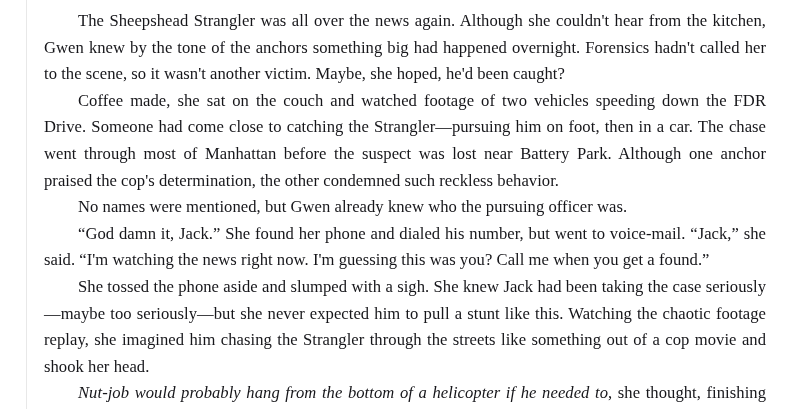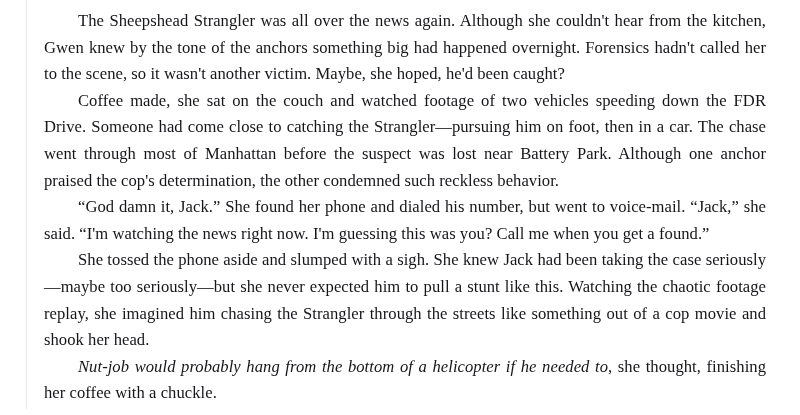--- a/index.html
+++ b/index.html
@@ -67,20 +67,23 @@
   <div class="text-column">
 
     <p class="para">
       <span>The Sheepshead Strangler was all over the news again. Although she couldn't hear from the kitchen, Gwen knew by the tone of the anchors something big had happened overnight. Forensics hadn't called her to the scene, so it wasn't another victim. Maybe, she hoped, he'd been caught?</span>
     </p>
 
     <p class="para">
       <span>Coffee made, she sat on the couch and watched footage of two vehicles speeding down the FDR Drive. Someone had come close to catching the Strangler—pursuing him on foot, then in a car. The chase went through most of Manhattan before the suspect was lost near Battery Park. Although one anchor praised the cop's determination, the other condemned such reckless behavior.</span>
     </p>
 
+    <p class="para">
+      <span>No names were mentioned, but Gwen already knew who the pursuing officer was.</span>
+    </p>
 
     <p class="para">
       <span>“God damn it, Jack.” She found her phone and dialed his number, but went to voice-mail. “Jack,” she said. “I'm watching the news right now. I'm guessing this was you? Call me when you get a found.”</span>
     </p>
 
     <p class="para">
       <span>She tossed the phone aside and slumped with a sigh. She knew Jack had been taking the case seriously—maybe too seriously—but she never expected him to pull a stunt like this. Watching the chaotic footage replay, she imagined him chasing the Strangler through the streets like something out of a cop movie and shook her head.</span>
     </p>
 
     <p class="para">

